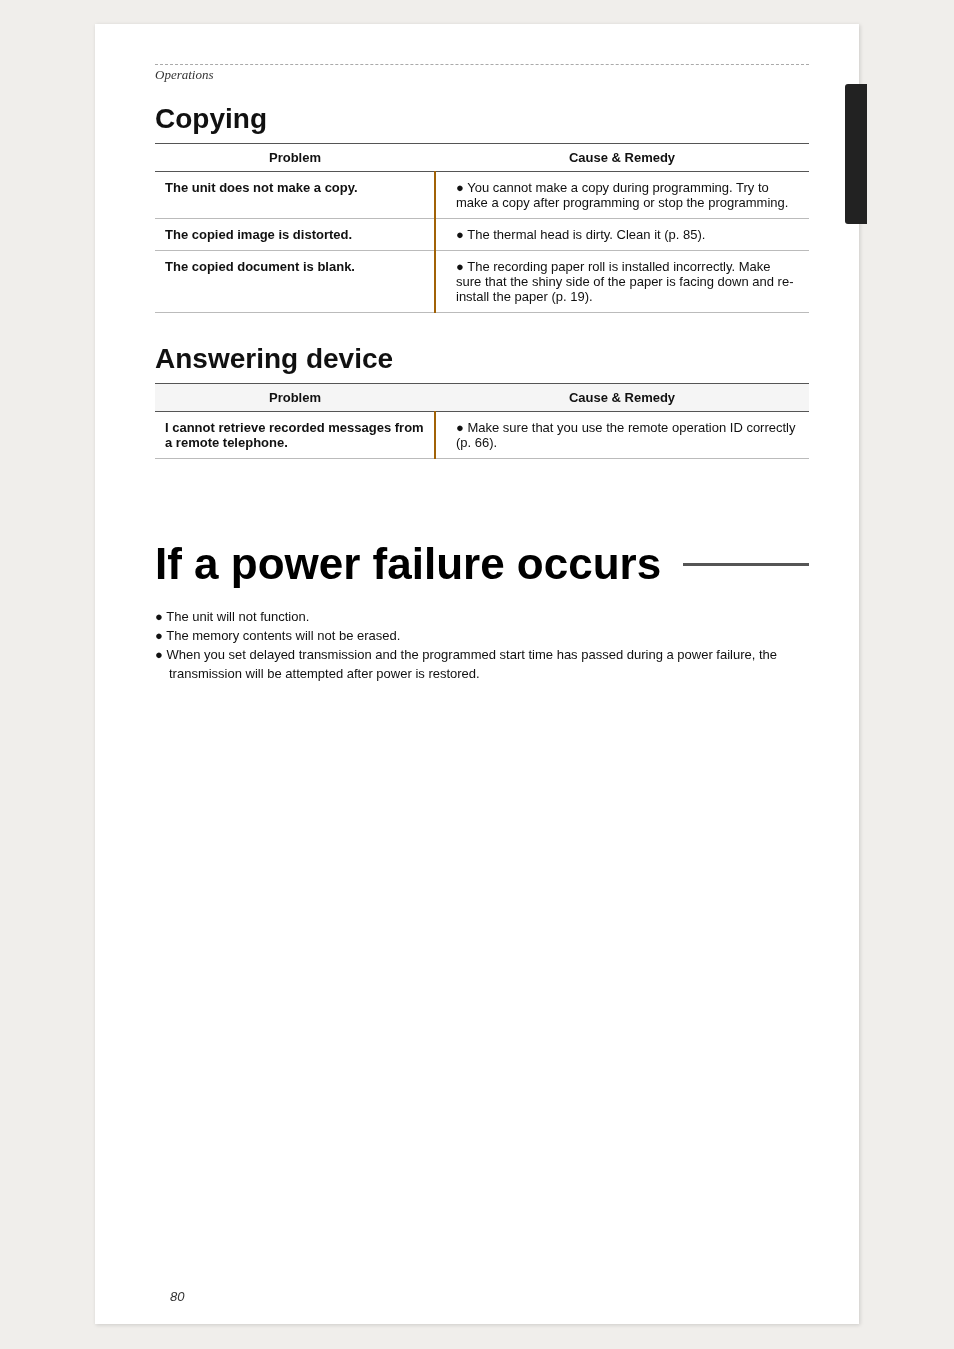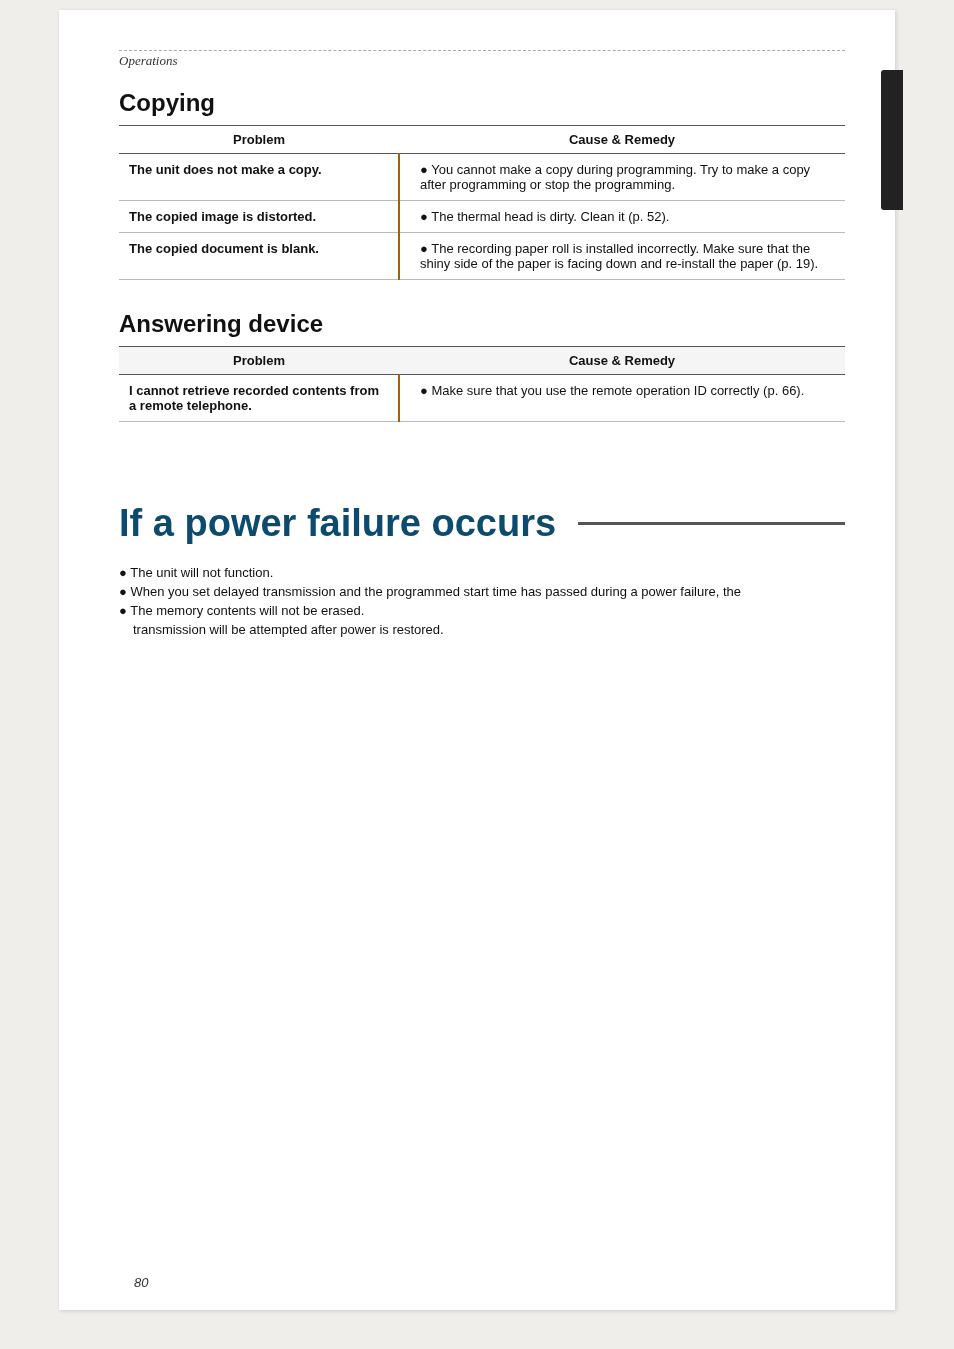--- a/index.html
+++ b/index.html
@@ -13,23 +13,23 @@
       font-family: Arial, Helvetica, sans-serif;
       font-size: 13px;
       color: #111;
       width: 954px;
       min-height: 1349px;
       position: relative;
     }
 
     .page {
       background: #fff;
-      width: 836px;
+      width: 764px;
       min-height: 1300px;
-      margin: 10px auto;
+      margin: 24px auto;
       padding: 40px 50px 92px 60px;
       position: relative;
       box-shadow: 1px 1px 4px rgba(0,0,0,0.15);
     }
 
     
     .side-tab {
       position: absolute;
       right: -8px;
       top: 60px;
@@ -48,31 +48,31 @@
     }
 
     
     .top-rule {
       border: none;
       border-top: 1px dashed #aaa;
       margin-bottom: 2px;
     }
 
     .section-title {
-      font-size: 24px;
+      font-size: 28px;
       font-weight: bold;
       color: #111;
       margin-bottom: 8px;
       margin-top: 10px;
     }
 
     .section-title-large {
-      font-size: 38px;
-      font-weight: bold;
-      color: #0c4a6e;
+      font-size: 44px;
+      font-weight: bold;
+      color: #000000;
       margin-bottom: 0;
       margin-top: 30px;
       display: flex;
       align-items: center;
       gap: 12px;
     }
 
     .section-title-large .title-rule {
       flex: 1;
       height: 3px;
@@ -180,55 +180,55 @@
         <th>Cause &amp; Remedy</th>
       </tr>
     </thead>
     <tbody id="copying-tbody">
     <tr>
           <td>The unit does not make a copy.</td>
           <td>● You cannot make a copy during programming. Try to make a copy after programming or stop the programming.</td>
         </tr>
         <tr>
           <td>The copied image is distorted.</td>
-          <td>● The thermal head is dirty. Clean it (p. 52).</td>
+          <td>● The thermal head is dirty. Clean it (p. 85).</td>
         </tr>
         <tr>
           <td>The copied document is blank.</td>
           <td>● The recording paper roll is installed incorrectly. Make sure that the shiny side of the paper is facing down and re-install the paper (p. 19).</td>
         </tr>
       </tbody>
   </table>
 
   <div class="answering-section">
     <div class="section-title">Answering device</div>
     <table class="answering-table">
       <thead>
         <tr>
           <th>Problem</th>
           <th>Cause &amp; Remedy</th>
         </tr>
       </thead>
       <tbody id="answering-tbody">
           <tr>
-            <td>I cannot retrieve recorded contents from a remote telephone.</td>
+            <td>I cannot retrieve recorded messages from a remote telephone.</td>
             <td>● Make sure that you use the remote operation ID correctly (p. 66).</td>
           </tr>
         </tbody>
     </table>
   </div>
 
   <div class="section-spacer"></div>
   <div class="section-title-large">
     <span>If a power failure occurs</span>
     <div class="title-rule"></div>
   </div>
 
   <ul class="power-failure-bullets" id="power-failure-bullets">
   <li>The unit will not function.</li>
+      <li>The memory contents will not be erased.</li>
       <li>When you set delayed transmission and the programmed start time has passed during a power failure, the</li>
-      <li>The memory contents will not be erased.</li>
       <li class="indented">transmission will be attempted after power is restored.</li>
     </ul>
 
   <div class="page-number">80</div>
 
 </div>
 
 </body></html>

